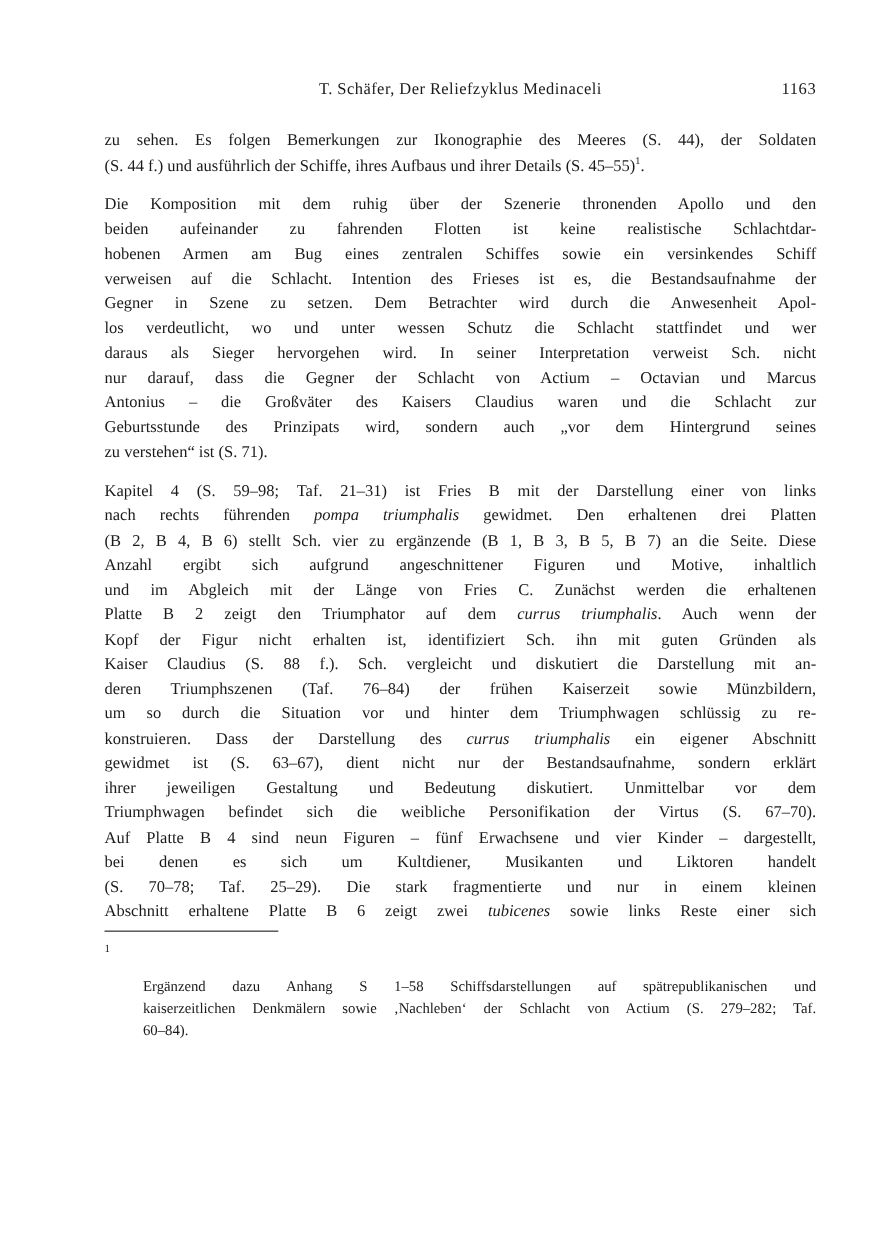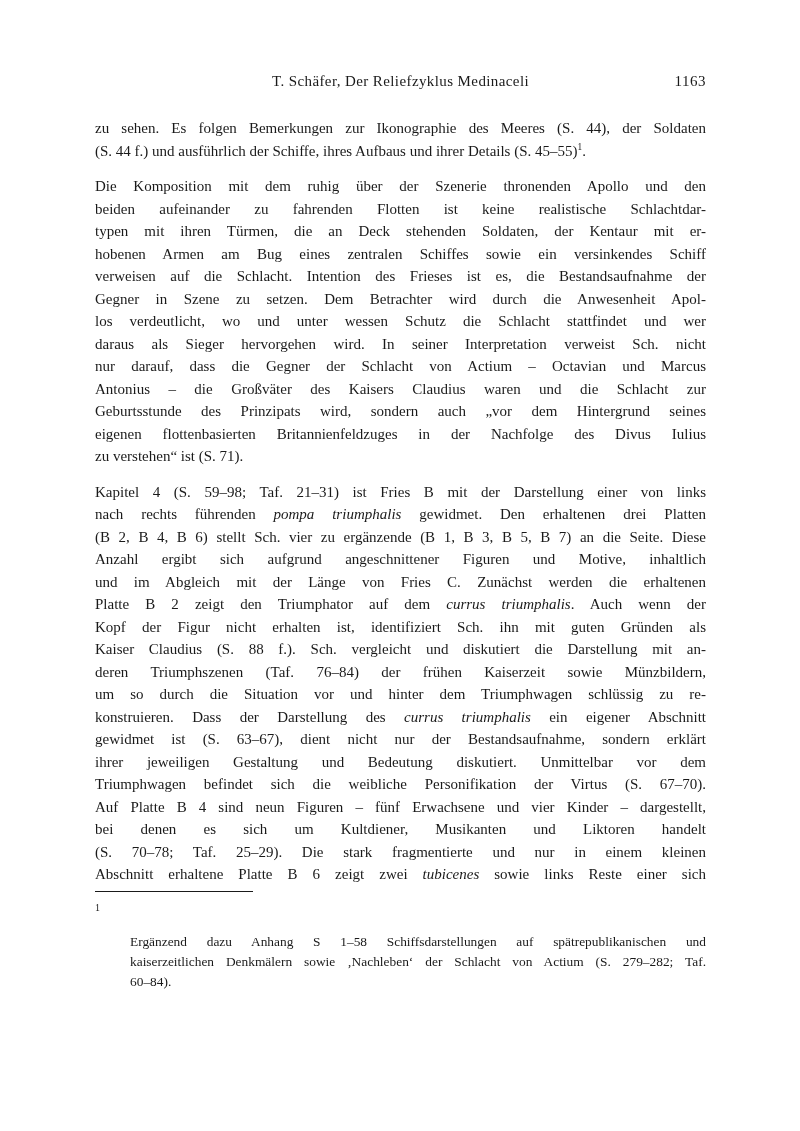--- a/index.html
+++ b/index.html
@@ -7,21 +7,21 @@
     width: 800px; height: 1131px;
     background: #ffffff;
     color: #1a1a1a;
     font-family: "Liberation Serif", serif;
     position: relative;
     overflow: hidden;
   }
   .page {
     box-sizing: border-box;
     width: 800px; height: 1131px;
-    padding: 73px 94px 0 95px;
+    padding: 73px 58px 0 95px;
   }
   .header {
     position: relative;
     height: 19px;
     font-size: 15px;
     letter-spacing: 0.4px;
     margin-bottom: 25px;
   }
   .running-title { position: absolute; left: 0; right: 0; text-align: center; }
   .page-number  { position: absolute; right: 0; top: 0; letter-spacing: 0.5px; }
@@ -64,30 +64,28 @@
   </div>
 
   <div class="body-text" id="body-text">
       <p class="para">
         <span class="line">zu sehen. Es folgen Bemerkungen zur Ikonographie des Meeres (S. 44), der Soldaten</span>
         <span class="line last">(S. 44 f.) und ausführlich der Schiffe, ihres Aufbaus und ihrer Details (S. 45–55)<sup>1</sup>.</span>
       </p>
       <p class="para">
         <span class="line">Die Komposition mit dem ruhig über der Szenerie thronenden Apollo und den</span>
         <span class="line">beiden aufeinander zu fahrenden Flotten ist keine realistische Schlachtdar-</span>
-        <span class="line">typen mit ihren Türmen, die an Deck stehenden Soldaten, der Kentaur mit er-</span>
         <span class="line">hobenen Armen am Bug eines zentralen Schiffes sowie ein versinkendes Schiff</span>
         <span class="line">verweisen auf die Schlacht. Intention des Frieses ist es, die Bestandsaufnahme der</span>
         <span class="line">Gegner in Szene zu setzen. Dem Betrachter wird durch die Anwesenheit Apol-</span>
         <span class="line">los verdeutlicht, wo und unter wessen Schutz die Schlacht stattfindet und wer</span>
         <span class="line">daraus als Sieger hervorgehen wird. In seiner Interpretation verweist Sch. nicht</span>
         <span class="line">nur darauf, dass die Gegner der Schlacht von Actium – Octavian und Marcus</span>
         <span class="line">Antonius – die Großväter des Kaisers Claudius waren und die Schlacht zur</span>
         <span class="line">Geburtsstunde des Prinzipats wird, sondern auch „vor dem Hintergrund seines</span>
-        <span class="line">eigenen flottenbasierten Britannienfeldzuges in der Nachfolge des Divus Iulius</span>
         <span class="line last">zu verstehen“ ist (S. 71).</span>
       </p>
       <p class="para">
         <span class="line">Kapitel 4 (S. 59–98; Taf. 21–31) ist Fries B mit der Darstellung einer von links</span>
         <span class="line">nach rechts führenden <i>pompa triumphalis</i> gewidmet. Den erhaltenen drei Platten</span>
         <span class="line">(B 2, B 4, B 6) stellt Sch. vier zu ergänzende (B 1, B 3, B 5, B 7) an die Seite. Diese</span>
         <span class="line">Anzahl ergibt sich aufgrund angeschnittener Figuren und Motive, inhaltlich</span>
         <span class="line">und im Abgleich mit der Länge von Fries C. Zunächst werden die erhaltenen</span>
         <span class="line">Platte B 2 zeigt den Triumphator auf dem <i>currus triumphalis</i>. Auch wenn der</span>
         <span class="line">Kopf der Figur nicht erhalten ist, identifiziert Sch. ihn mit guten Gründen als</span>

